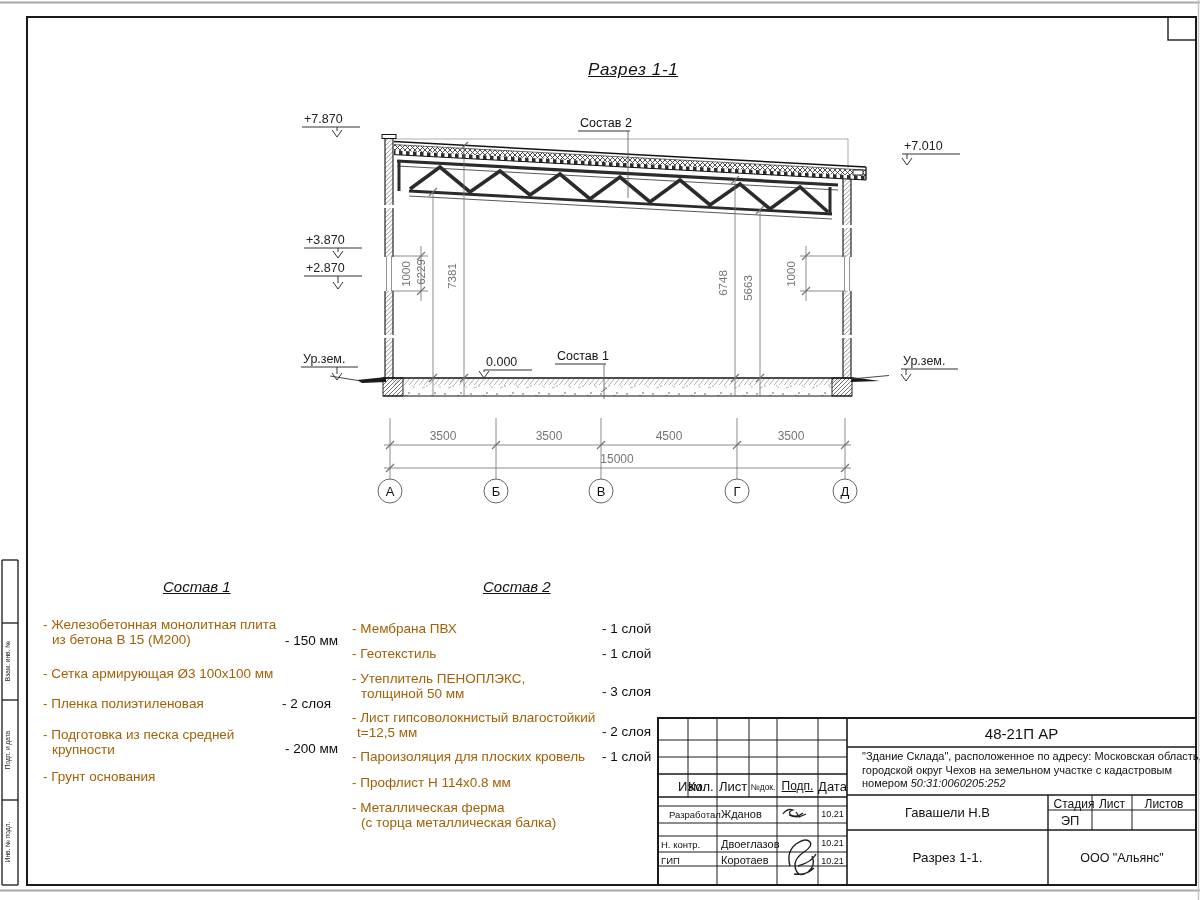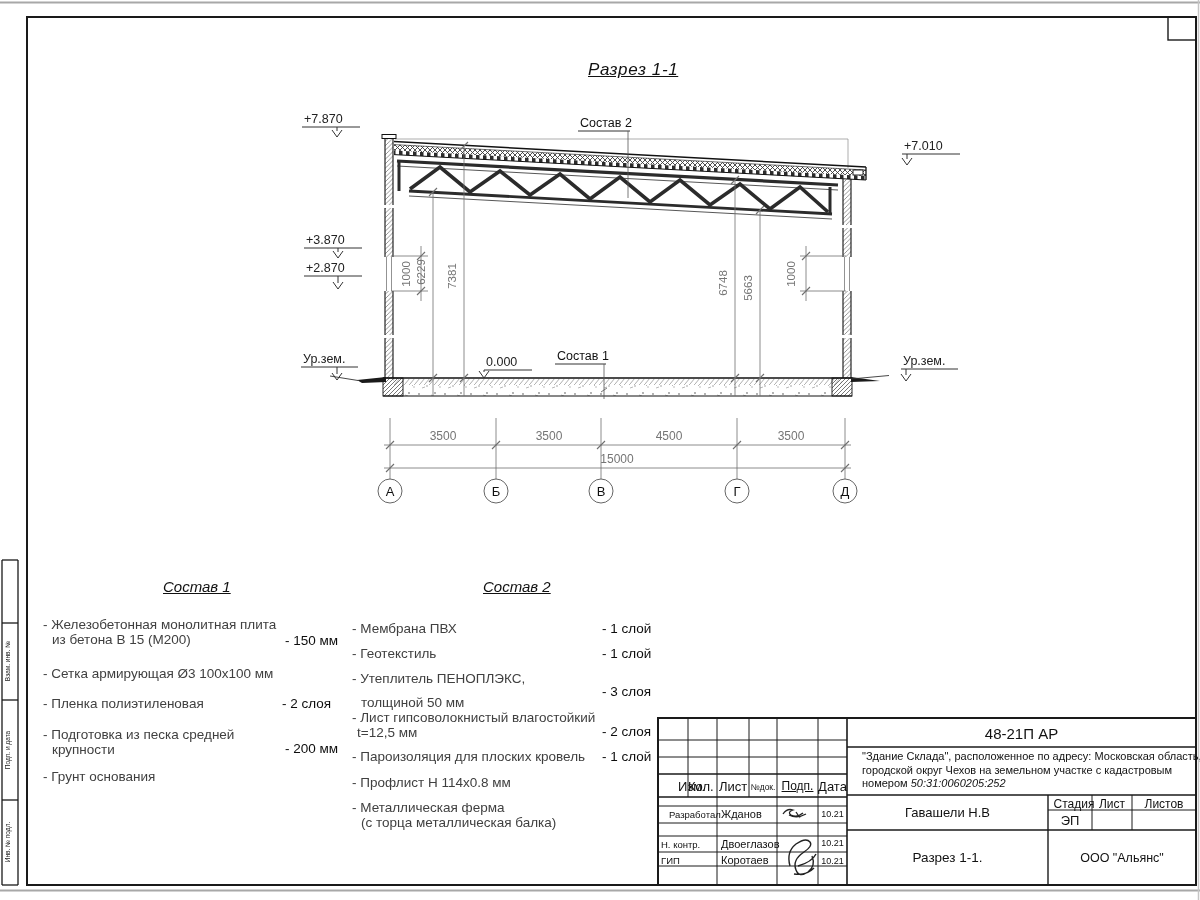--- a/index.html
+++ b/index.html
@@ -2,21 +2,21 @@
 <html><head>
 <meta charset="utf-8">
 <style>
   html,body{margin:0;padding:0;background:#fff;}
   body{width:1200px;height:900px;font-family:"Liberation Sans",sans-serif;color:#111;}
   .sheet{position:relative;width:1200px;height:900px;overflow:hidden;background:#fff;}
   .abs{position:absolute;}
   svg text{font-family:"Liberation Sans",sans-serif;}
   .draw-title{font-size:17px;font-style:italic;text-decoration:underline;letter-spacing:.6px;color:#111;}
   .sostav-title{font-size:15px;font-style:italic;text-decoration:underline;color:#111;}
-  .sostav-item{font-size:13.5px;line-height:15px;color:#404040;white-space:nowrap;}
+  .sostav-item{font-size:13.5px;line-height:15px;color:#a16207;white-space:nowrap;}
   .sostav-val{font-size:13.5px;color:#0d0d0d;white-space:nowrap;}
   .tb-text{white-space:nowrap;color:#111;}
   .tb-center{text-align:center;}
   .desc{font-size:11px;line-height:13.5px;color:#111;white-space:nowrap;}
   .ital{font-style:italic;}
 </style>
 </head>
 <body>
 
 <div class="sheet">
@@ -298,21 +298,21 @@
   </div>
 
   <div>
     <div class="abs sostav-title" style="left:483px;top:578px;">Состав 2</div>
     <div class="abs sostav-item" style="left:352px;top:621px;">- Мембрана ПВХ</div>
     <div class="abs sostav-val" style="left:602px;top:621px;">- 1 слой</div>
     <div class="abs sostav-item" style="left:352px;top:646px;">- Геотекстиль</div>
     <div class="abs sostav-val" style="left:602px;top:646px;">- 1 слой</div>
     <div class="abs sostav-item" style="left:352px;top:671px;">
       <div>- Утеплитель ПЕНОПЛЭКС,</div>
-      <div style="padding-left:9px;margin-top:9px;">толщиной 50 мм</div>
+      <div style="padding-left:9px;">толщиной 50 мм</div>
     </div>
     <div class="abs sostav-val" style="left:602px;top:684px;">- 3 слоя</div>
     <div class="abs sostav-item" style="left:352px;top:710px;">
       <div>- Лист гипсоволокнистый влагостойкий</div>
       <div style="padding-left:5px;">t=12,5 мм</div>
     </div>
     <div class="abs sostav-val" style="left:602px;top:724px;">- 2 слоя</div>
     <div class="abs sostav-item" style="left:352px;top:749px;">- Пароизоляция для плоских кровель</div>
     <div class="abs sostav-val" style="left:602px;top:749px;">- 1 слой</div>
     <div class="abs sostav-item" style="left:352px;top:775px;">- Профлист Н 114х0.8 мм</div>

